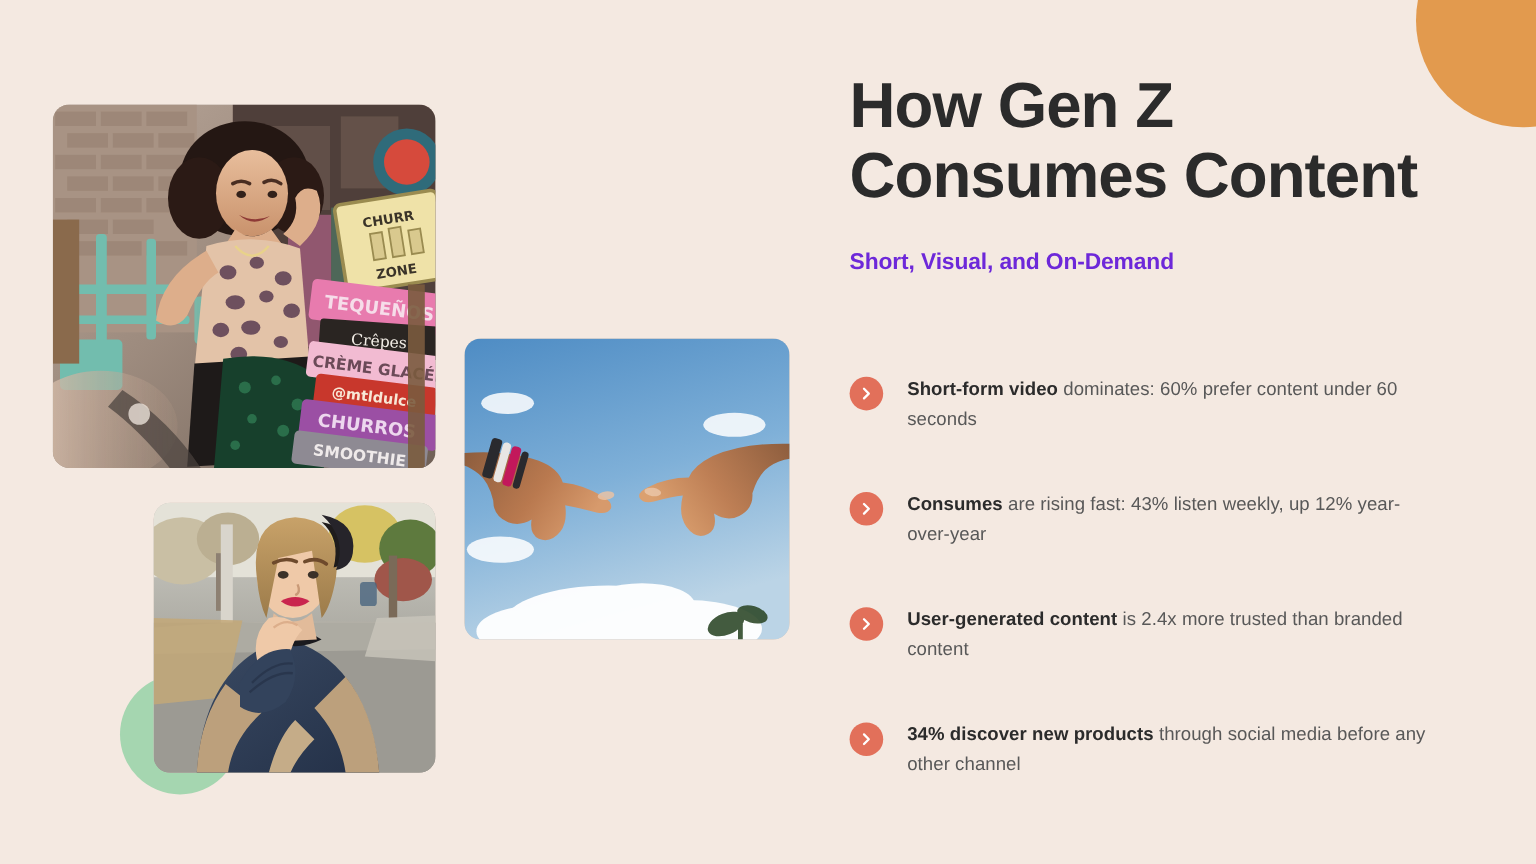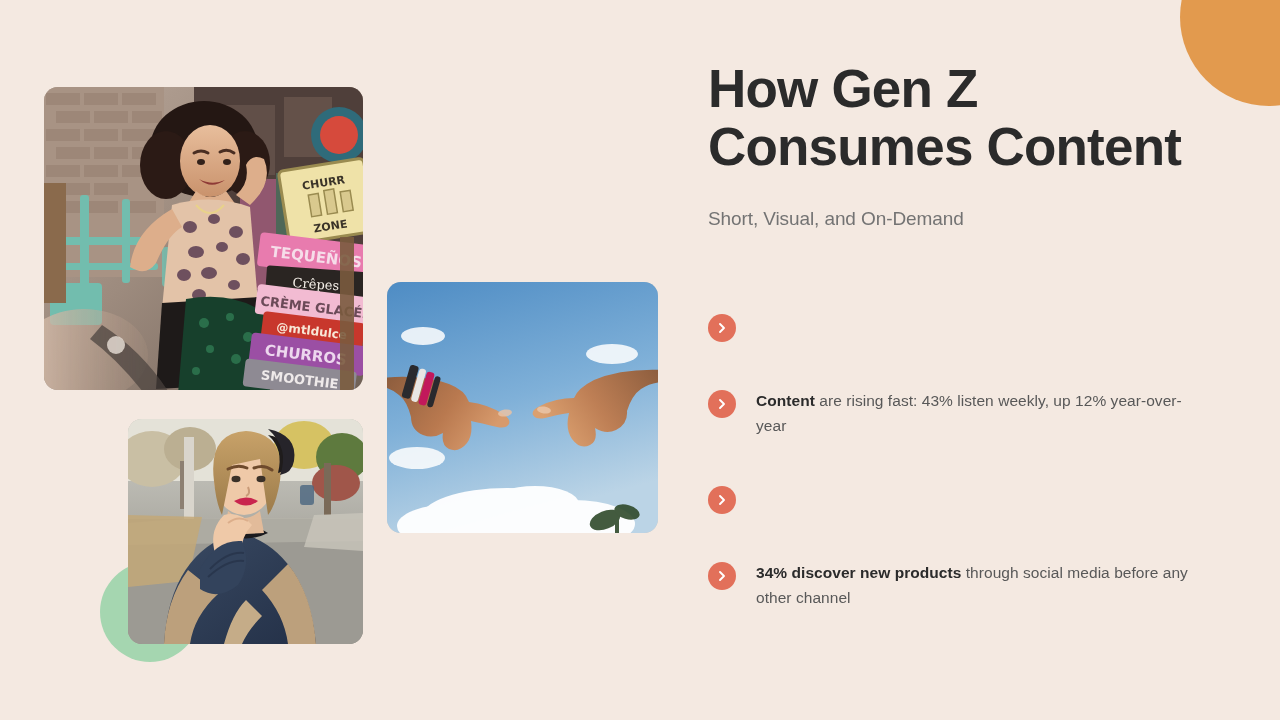--- a/index.html
+++ b/index.html
@@ -81,22 +81,22 @@
     line-height: 58px;
     font-weight: bold;
     color: #2B2B2B;
     letter-spacing: -0.8px;
     margin: 0;
     white-space: pre-line;
   }
   .subtitle {
     margin: 32px 0 0 0;
     font-size: 19px;
-    font-weight: normal;
-    color: #737373;
+    font-weight: bold;
+    color: #6d28d9;
     letter-spacing: -0.1px;
   }
 
   .bullets {
     position: absolute;
     left: 708px;
     top: 312px;
     width: 480px;
   }
   .bullet {
@@ -446,39 +446,45 @@
   </div>
 
   <div class="bullets">
 
     <div class="bullet">
       <span class="bullet-icon">
         <svg width="12" height="12" viewBox="0 0 12 12" aria-hidden="true">
           <path d="M4 2 L8 6 L4 10" stroke="#FFFFFF" stroke-width="1.9" fill="none" stroke-linecap="round" stroke-linejoin="round"></path>
         </svg>
       </span>
+      <span class="bullet-text">
+        <b>Short-form video</b><span> dominates: 60% prefer content under 60 seconds</span>
+      </span>
     </div>
 
     <div class="bullet">
       <span class="bullet-icon">
         <svg width="12" height="12" viewBox="0 0 12 12" aria-hidden="true">
           <path d="M4 2 L8 6 L4 10" stroke="#FFFFFF" stroke-width="1.9" fill="none" stroke-linecap="round" stroke-linejoin="round"></path>
         </svg>
       </span>
       <span class="bullet-text">
-        <b>Content</b><span> are rising fast: 43% listen weekly, up 12% year-over-year</span>
+        <b>Consumes</b><span> are rising fast: 43% listen weekly, up 12% year-over-year</span>
       </span>
     </div>
 
     <div class="bullet">
       <span class="bullet-icon">
         <svg width="12" height="12" viewBox="0 0 12 12" aria-hidden="true">
           <path d="M4 2 L8 6 L4 10" stroke="#FFFFFF" stroke-width="1.9" fill="none" stroke-linecap="round" stroke-linejoin="round"></path>
         </svg>
       </span>
+      <span class="bullet-text">
+        <b>User-generated content</b><span> is 2.4x more trusted than branded content</span>
+      </span>
     </div>
 
     <div class="bullet">
       <span class="bullet-icon">
         <svg width="12" height="12" viewBox="0 0 12 12" aria-hidden="true">
           <path d="M4 2 L8 6 L4 10" stroke="#FFFFFF" stroke-width="1.9" fill="none" stroke-linecap="round" stroke-linejoin="round"></path>
         </svg>
       </span>
       <span class="bullet-text">
         <b>34% discover new products</b><span> through social media before any other channel</span>

